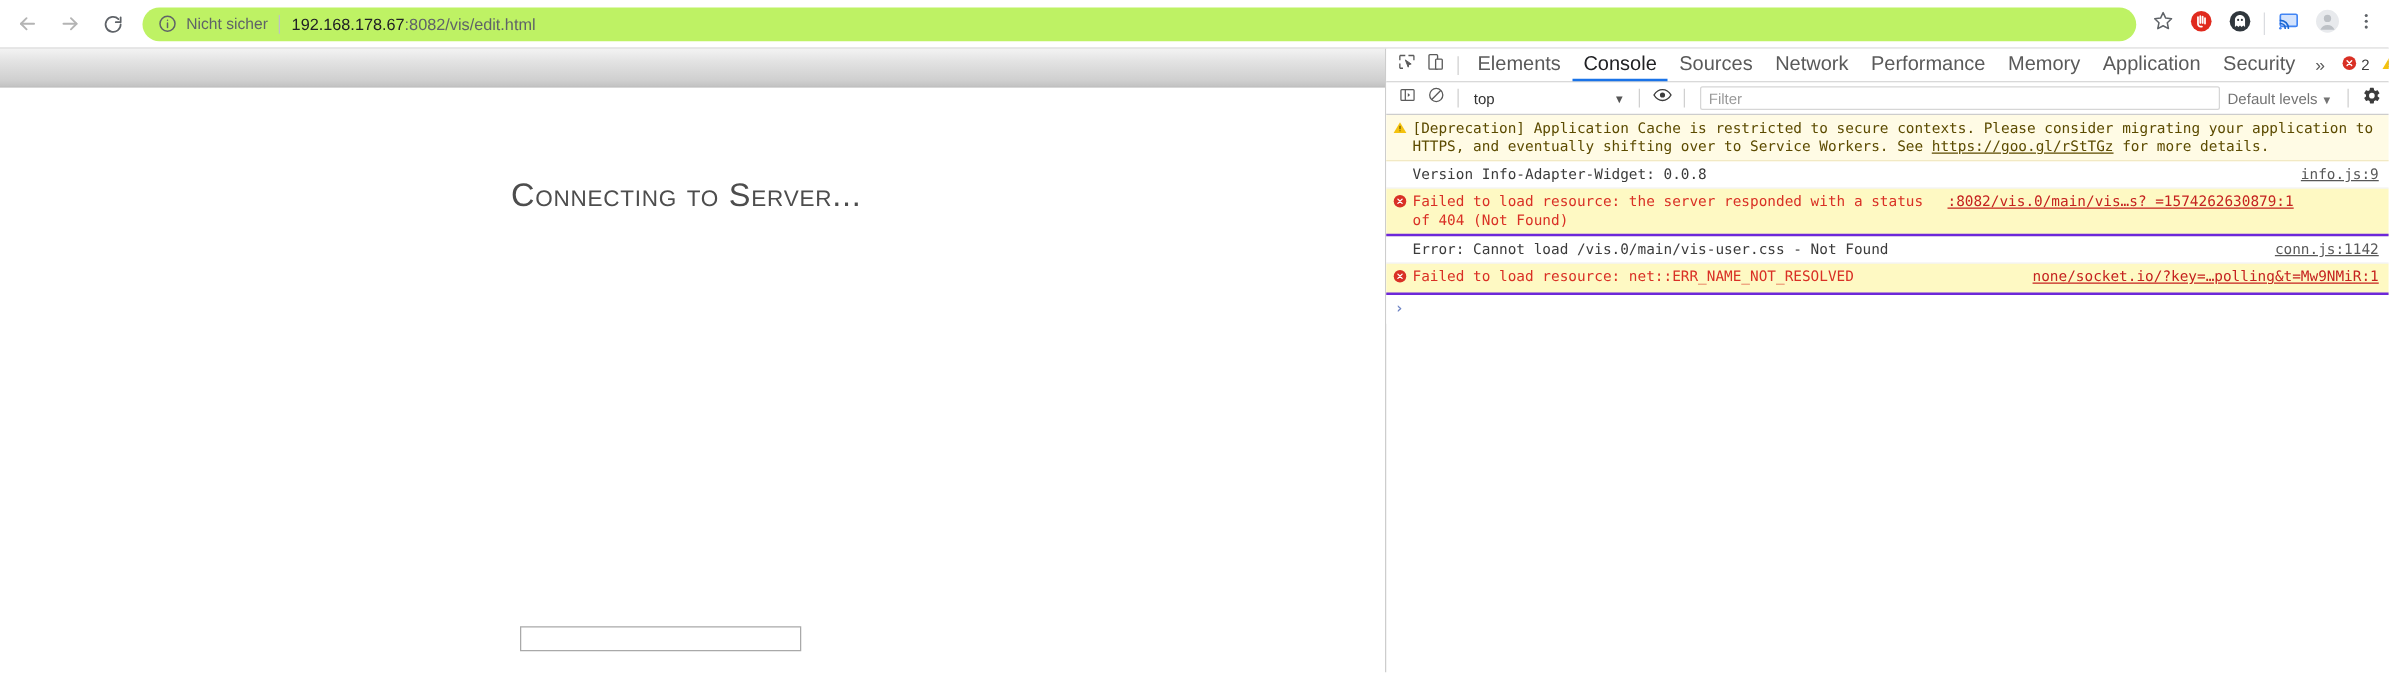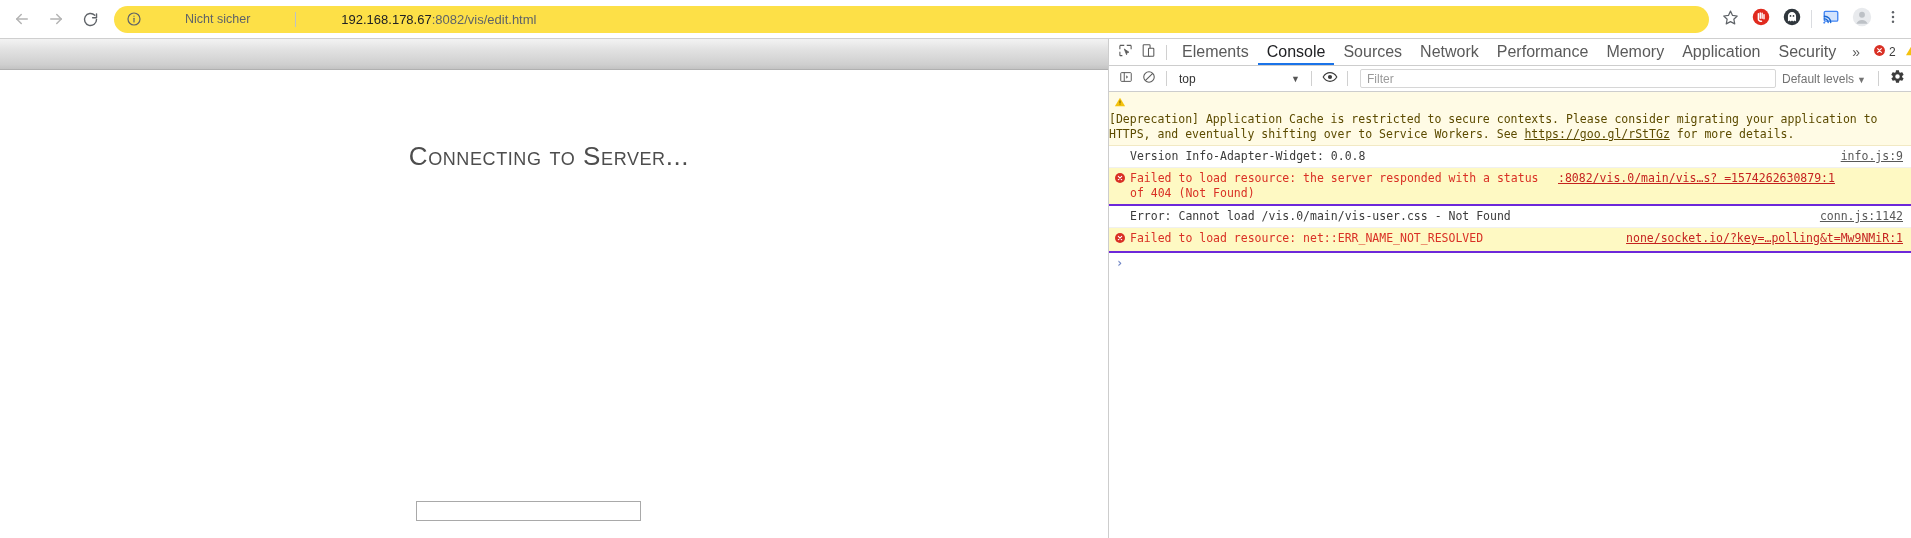--- a/index.html
+++ b/index.html
@@ -42,28 +42,27 @@
     border-radius: 50%;
     flex: 0 0 auto;
   }
   .nav-btn svg { display: block; }
   .nav-btn.first { margin-left: 8px; }
 
   .omnibox {
     flex: 1 1 auto;
     height: 27px;
     margin: 0 8px 0 10px;
-    background: #fde047;
+    background: #bef264;
     border-radius: 14px;
     display: flex;
     align-items: center;
     padding: 0 12px;
     box-sizing: border-box;
     min-width: 0;
-    gap: 36px;
   }
   .omnibox .info-icon {
     width: 16px;
     height: 16px;
     flex: 0 0 auto;
     margin-right: 7px;
   }
   .security-text {
     font-size: 12.5px;
     color: #5f6368;
@@ -329,21 +328,20 @@
     font-family: "DejaVu Sans Mono", monospace;
     font-size: 11.5px;
     line-height: 15px;
     padding: 3px 0 3px 0;
     position: relative;
     min-height: 21px;
   }
   .msg.warn {
     background: #fffbe5;
     border-bottom: 1px solid #f2e9c4;
-    flex-direction: column;
   }
   .msg.error {
     background: #fef9c3;
     border-bottom: 2px solid #6d28d9;
   }
   .msg-gutter {
     width: 21px;
     flex: 0 0 auto;
     display: flex;
     justify-content: center;

